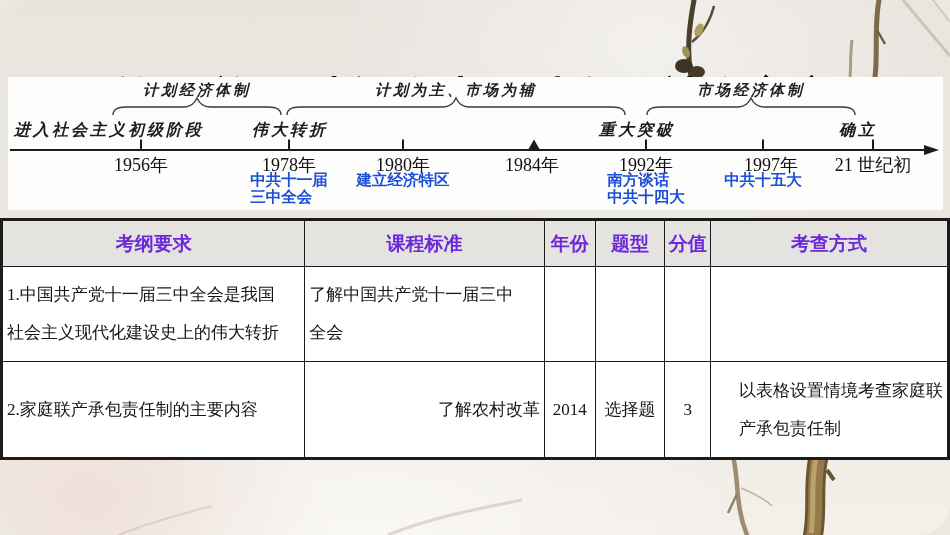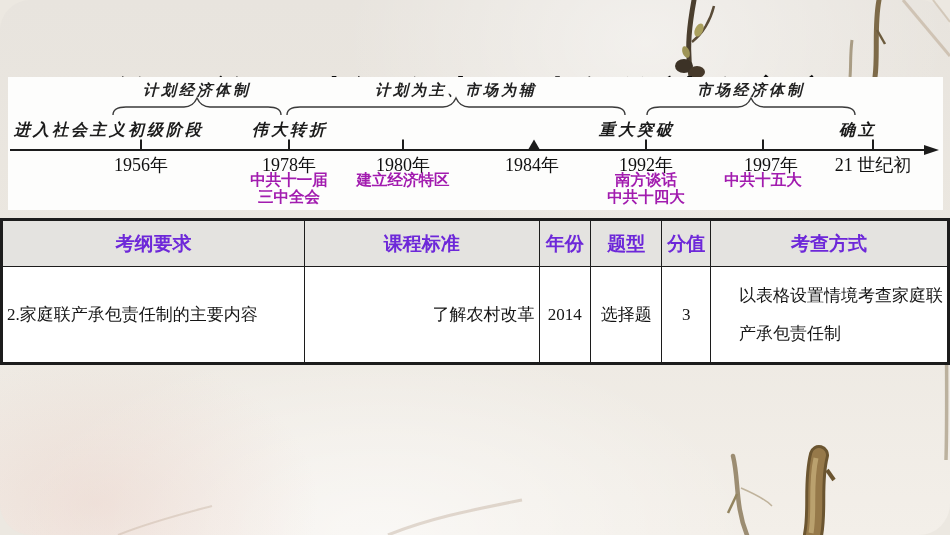--- a/index.html
+++ b/index.html
@@ -35,22 +35,22 @@
   .stage-label {
     position:absolute; top:43px; transform:translateX(-50%); white-space:nowrap;
     font-family:"Liberation Serif", serif; font-style:italic; font-weight:600;
     font-size:16px; letter-spacing:3px; color:#1b1b1b;
   }
   .tl-date {
     position:absolute; top:76px; transform:translateX(-50%); white-space:nowrap;
     font-family:"Liberation Serif", serif; font-size:18px; color:#101010;
   }
   .tl-event {
-    position:absolute; top:94px; transform:translateX(-50%); text-align:center; white-space:nowrap;
-    font-weight:700; font-size:15.5px; line-height:17px; color:#a21caf;
+    position:absolute; top:94px; transform:translateX(-50%); text-align:left; white-space:nowrap;
+    font-weight:700; font-size:15.5px; line-height:17px; color:#1d4ed8;
   }
   .exam-table {
     position:absolute; left:0; top:218px; z-index:2;
     border-collapse:collapse; table-layout:fixed; background:#ffffff;
     border:3px solid var(--table-border, #161616);
   }
   .exam-table th {
     background:var(--header-bg, #e4e3e0);
     border:1.5px solid var(--table-border, #242424);
     font-size:19px; font-weight:600; color:#6d28d9; text-align:center;
@@ -158,20 +158,28 @@
         <tr id="tbl-head" style="height:47px">
           <th>考纲要求</th>
           <th>课程标准</th>
           <th>年份</th>
           <th>题型</th>
           <th>分值</th>
           <th>考查方式</th>
         </tr>
       </thead>
     <tbody id="tbl-body">
+        <tr style="height: 95px;">
+          <td style="text-align: left;"><span>1.中国共产党十一届三中全会是我国</span><br><span>社会主义现代化建设史上的伟大转折</span></td>
+          <td style="text-align: left;"><span>了解中国共产党十一届三中</span><br><span>全会</span></td>
+          <td style="text-align: center;"><span></span></td>
+          <td style="text-align: center;"><span></span></td>
+          <td style="text-align: center;"><span></span></td>
+          <td style="text-align: left;"><span></span></td>
+        </tr>
         <tr style="height: 97px;">
           <td style="text-align: left;"><span>2.家庭联产承包责任制的主要内容</span></td>
           <td style="text-align: right; padding-left: 44px;"><span>了解农村改革</span></td>
           <td style="text-align: center;"><span>2014</span></td>
           <td style="text-align: center;"><span>选择题</span></td>
           <td style="text-align: center;"><span>3</span></td>
           <td style="text-align: left; padding-left: 28px;"><span>以表格设置情境考查家庭联</span><br><span>产承包责任制</span></td>
         </tr>
       </tbody>
   </table>

